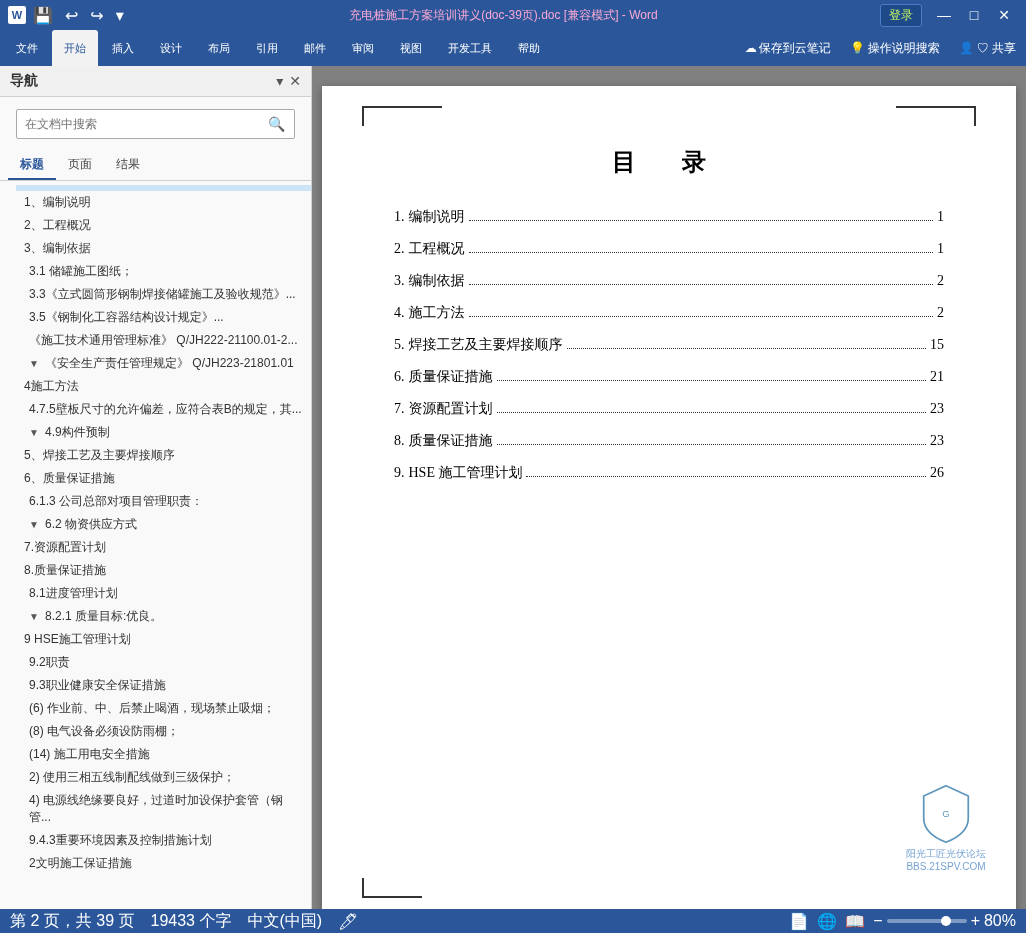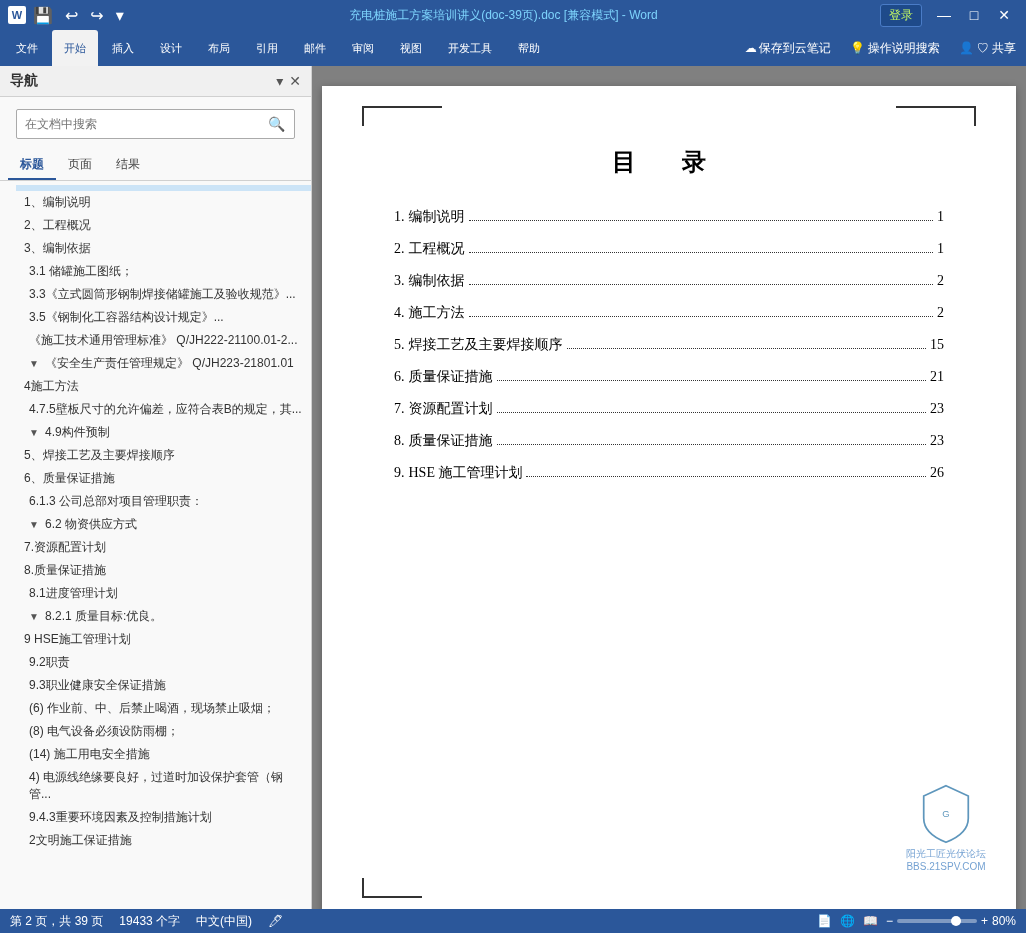--- a/index.html
+++ b/index.html
@@ -12,21 +12,21 @@
       display: flex;
       align-items: center;
       justify-content: space-between;
       padding: 0 8px;
       color: white;
     }
     .title-bar-left { display: flex; align-items: center; gap: 4px; }
     .title-bar-icon { width: 18px; height: 18px; background: #fff; border-radius: 2px; display: flex; align-items: center; justify-content: center; color: #2b579a; font-weight: bold; font-size: 11px; }
     .title-bar-qs { display: flex; gap: 6px; align-items: center; }
     .title-bar-qs span { font-size: 16px; cursor: pointer; padding: 0 3px; }
-    .title-bar-title { flex: 1; text-align: center; font-size: 12px; color: #7dd3fc; }
+    .title-bar-title { flex: 1; text-align: center; font-size: 12px; color: #f9a8d4; }
     .title-bar-controls { display: flex; align-items: center; gap: 2px; }
     .title-bar-controls span { width: 28px; height: 20px; display: flex; align-items: center; justify-content: center; cursor: pointer; border-radius: 3px; font-size: 14px; }
     .title-bar-login { background: #1e4a8a; border: 1px solid #4a7cc7; border-radius: 3px; padding: 2px 8px; font-size: 12px; color: #bef264; cursor: pointer; }
 
     
     .ribbon {
       height: 36px;
       background: #2b579a;
       display: flex;
       align-items: center;
@@ -168,21 +168,21 @@
     .toc-page { white-space: nowrap; }
 
     
     .status-bar {
       height: 24px;
       background: #2b579a;
       display: flex;
       align-items: center;
       padding: 0 10px;
       color: white;
-      font-size: 12px;
+      font-size: 16px;
       justify-content: space-between;
     }
     .status-left { display: flex; gap: 16px; align-items: center; }
     .status-right { display: flex; align-items: center; gap: 8px; }
     .status-right .zoom { display: flex; align-items: center; gap: 4px; }
     .zoom-slider { width: 80px; height: 4px; background: rgba(255,255,255,0.4); border-radius: 2px; position: relative; cursor: pointer; }
     .zoom-thumb { width: 10px; height: 10px; background: white; border-radius: 50%; position: absolute; top: -3px; left: 68%; }
     .watermark-shield {
       width: 60px;
       height: 60px;
@@ -343,20 +343,23 @@
       <div class="tree-item level-0">
         <span>(6) 作业前、中、后禁止喝酒，现场禁止吸烟；</span>
       </div>
       <div class="tree-item level-0">
         <span>(8) 电气设备必须设防雨棚；</span>
       </div>
       <div class="tree-item level-0">
         <span>(14) 施工用电安全措施</span>
       </div>
       <div class="tree-item level-0">
+        <span>2) 使用三相五线制配线做到三级保护；</span>
+      </div>
+      <div class="tree-item level-0">
         <span>4) 电源线绝缘要良好，过道时加设保护套管（钢管...</span>
       </div>
       <div class="tree-item level-0">
         <span>9.4.3重要环境因素及控制措施计划</span>
       </div>
       <div class="tree-item level-0">
         <span>2文明施工保证措施</span>
       </div>
     </div>
   </div>

